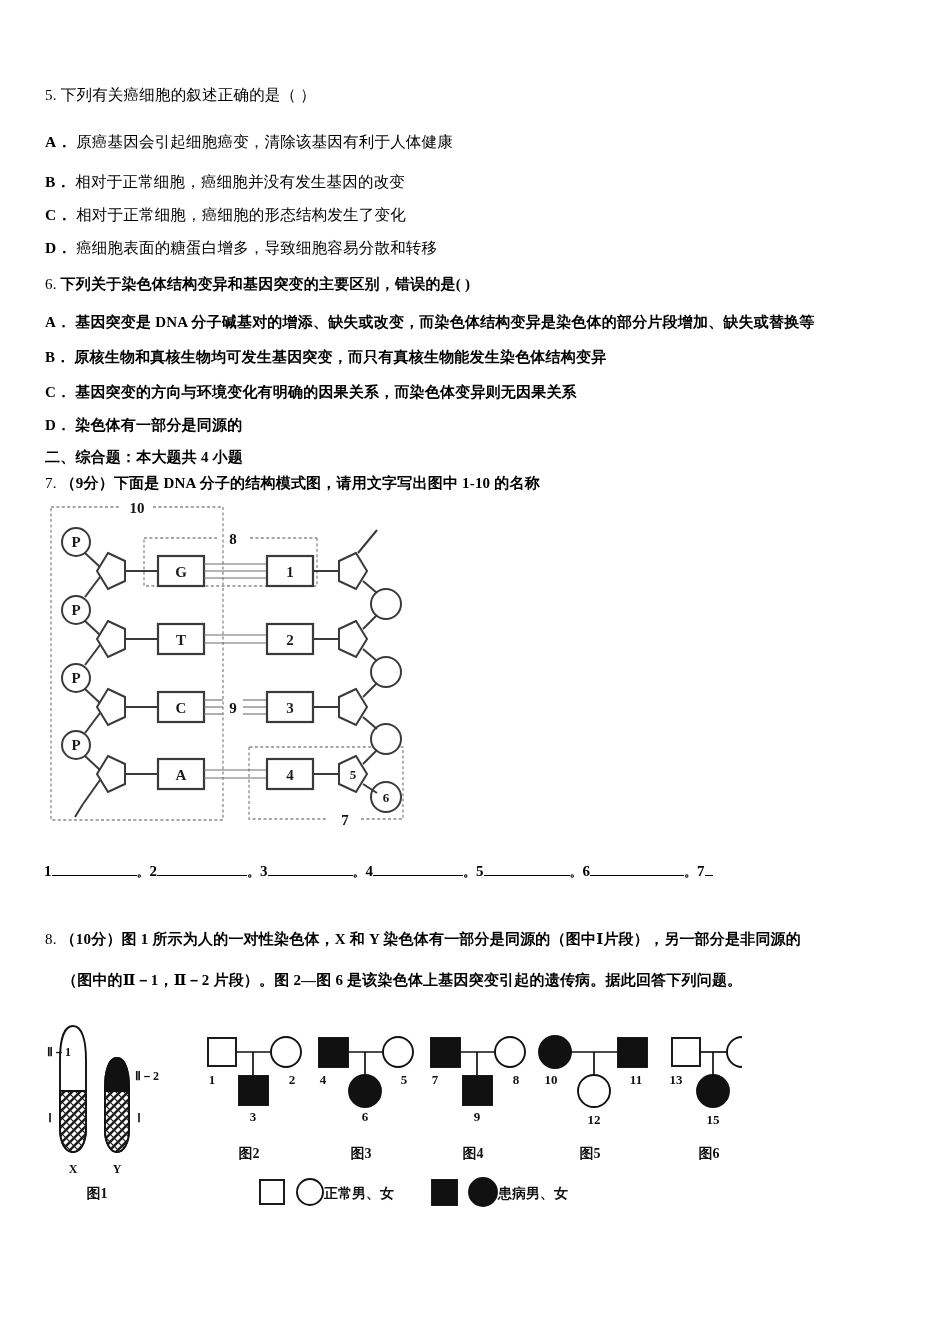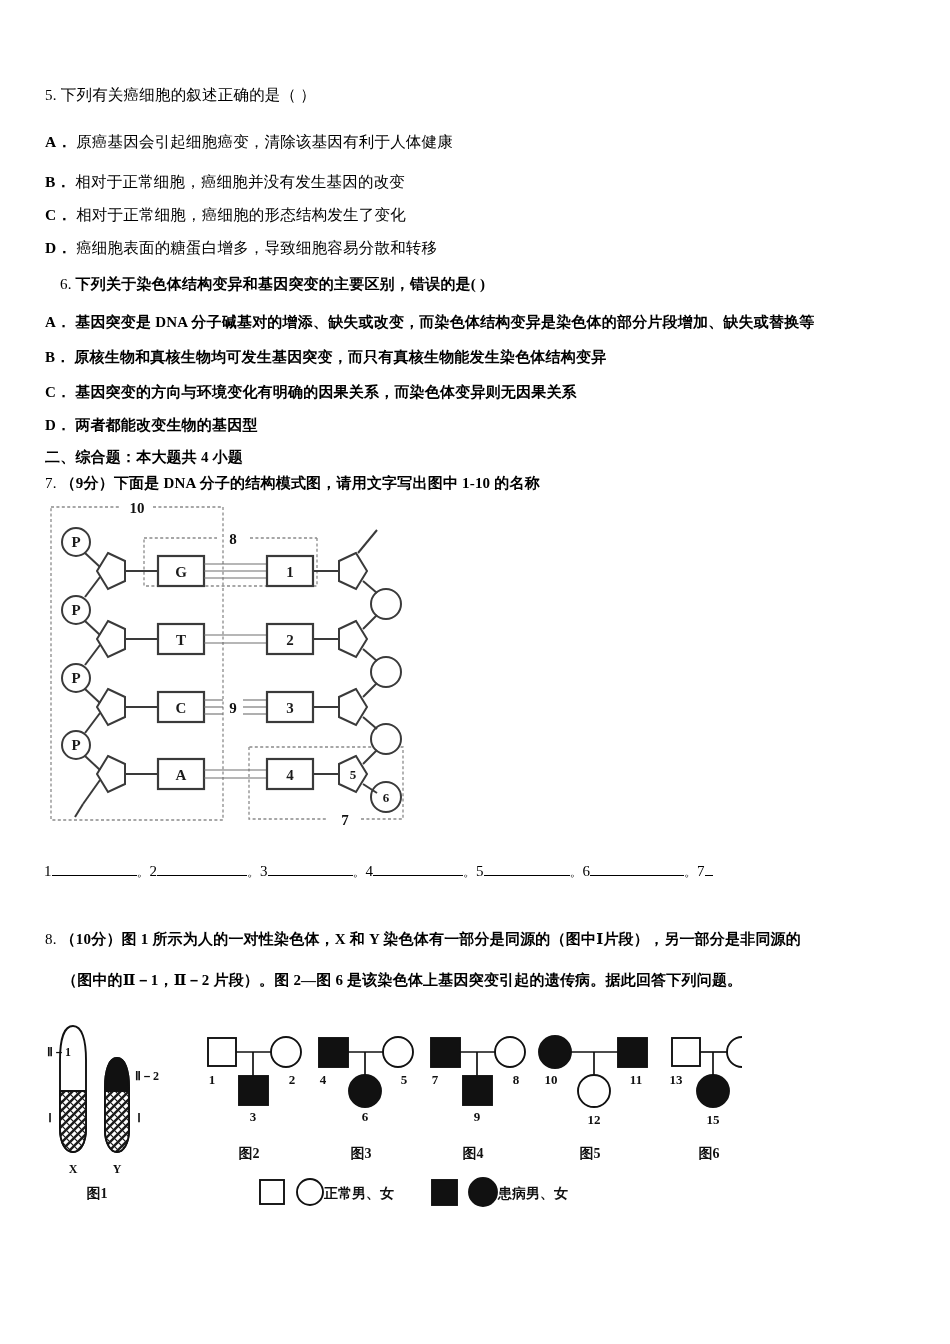--- a/index.html
+++ b/index.html
@@ -43,21 +43,21 @@
   .g5-body { font-weight: normal; }
 
   
   .g6-body { font-weight: bold; }
 
   
   .blanks {
     position: absolute;
     font-size: 15px;
     white-space: nowrap;
-    font-weight: normal;
+    font-weight: bold;
   }
   .blank-u {
     display: inline-block;
     border-bottom: 1.3px solid #000;
     height: 13px;
     vertical-align: baseline;
   }
   .ju { font-size: 13px; }
 
   
@@ -103,21 +103,21 @@
   <div class="qline g5" style="left:45px; top:239px;">
     <span class="opt-letter">D．</span>
     <span class="g5-body">癌细胞表面的糖蛋白增多，导致细胞容易分散和转移</span>
   </div>
 
   <div class="qline g5" style="left:45px; top:206px;">
     <span class="opt-letter">C．</span>
     <span class="g5-body">相对于正常细胞，癌细胞的形态结构发生了变化</span>
   </div>
 
-  <div class="qline" style="left:60px; top:275px; font-size:15px;">
+  <div class="qline" style="left:45px; top:275px; font-size:15px;">
     <span class="qnum">6.</span>
     <span class="g6-body">下列关于染色体结构变异和基因突变的主要区别，错误的是(      )</span>
   </div>
 
   <div class="qline" style="left:45px; top:313px; font-size:15px;">
     <span class="opt-letter">A．</span>
     <span class="g6-body">基因突变是 DNA 分子碱基对的增添、缺失或改变，而染色体结构变异是染色体的部分片段增加、缺失或替换等</span>
   </div>
 
   <div class="qline" style="left:45px; top:348px; font-size:15px;">
@@ -125,21 +125,21 @@
     <span class="g6-body">原核生物和真核生物均可发生基因突变，而只有真核生物能发生染色体结构变异</span>
   </div>
 
   <div class="qline" style="left:45px; top:383px; font-size:15px;">
     <span class="opt-letter">C．</span>
     <span class="g6-body">基因突变的方向与环境变化有明确的因果关系，而染色体变异则无因果关系</span>
   </div>
 
   <div class="qline" style="left:45px; top:416px; font-size:15px;">
     <span class="opt-letter">D．</span>
-    <span class="g6-body">两者都能改变生物的基因型</span>
+    <span class="g6-body">染色体有一部分是同源的</span>
   </div>
 
   <div class="qline" style="left:45px; top:448px; font-size:15px;">
     <span class="g6-body">二、综合题：本大题共 4 小题</span>
   </div>
 
   <div class="qline" style="left:45px; top:474px; font-size:15px;">
     <span class="qnum">7.</span>
     <span class="g6-body">（9分）下面是 DNA 分子的结构模式图，请用文字写出图中 1-10 的名称</span>
   </div>

